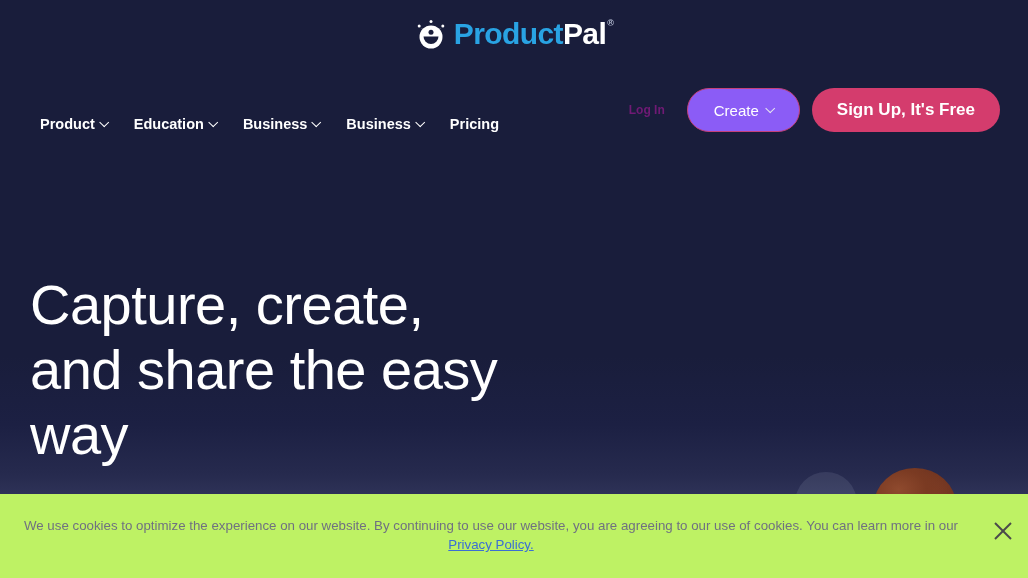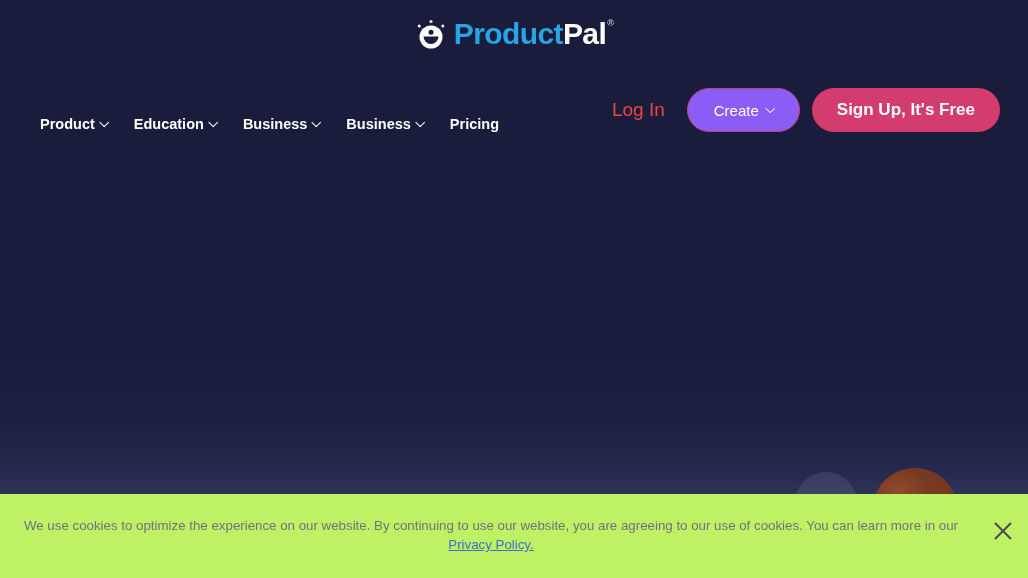--- a/index.html
+++ b/index.html
@@ -80,21 +80,21 @@
     width:7px; height:7px;
     border-right:1.6px solid #ffffff;
     border-bottom:1.6px solid #ffffff;
     transform:rotate(45deg) translate(-1px,-2px);
   }
   .nav-right {
     margin-left:auto;
     display:flex; align-items:center; gap:0;
   }
   .login-link {
-    color:#ef4444; font-size:19px; font-weight:normal;
+    color:#701a75; font-size:12px; font-weight:bold;
     margin-right:22px; white-space:nowrap; cursor:pointer;
   }
   .btn-create {
     display:flex; align-items:center; justify-content:center; gap:7px;
     height:44px; padding:0 26px;
     border-radius:999px;
     background:#8b5cf6;
     border:1.4px solid #c4417a;
     color:#ffffff;
     font-size:15px; font-weight:400;
@@ -225,20 +225,25 @@
         <span class="caret-light"></span>
       </div>
 
       <div class="btn-signup">
         <span>Sign Up, It's Free</span>
       </div>
     </div>
 
   </div>
 
+  <div class="headline">
+    <div>Capture, create,</div>
+    <div>and share the easy</div>
+    <div>way</div>
+  </div>
 
   <div class="cookie-banner">
     <div class="cookie-text-wrap">
       <span class="cookie-text">We use cookies to optimize the experience on our website. By continuing to use our website, you are agreeing to our use of cookies. You can learn more in our</span>
       <span class="cookie-text cookie-link">Privacy Policy.</span>
     </div>
     <div class="cookie-close">
       <svg width="22" height="22" viewBox="0 0 22 22">
         <line x1="3" y1="3" x2="19" y2="19" stroke="#4a4a4a" stroke-width="1.9"></line>
         <line x1="19" y1="3" x2="3" y2="19" stroke="#4a4a4a" stroke-width="1.9"></line>

